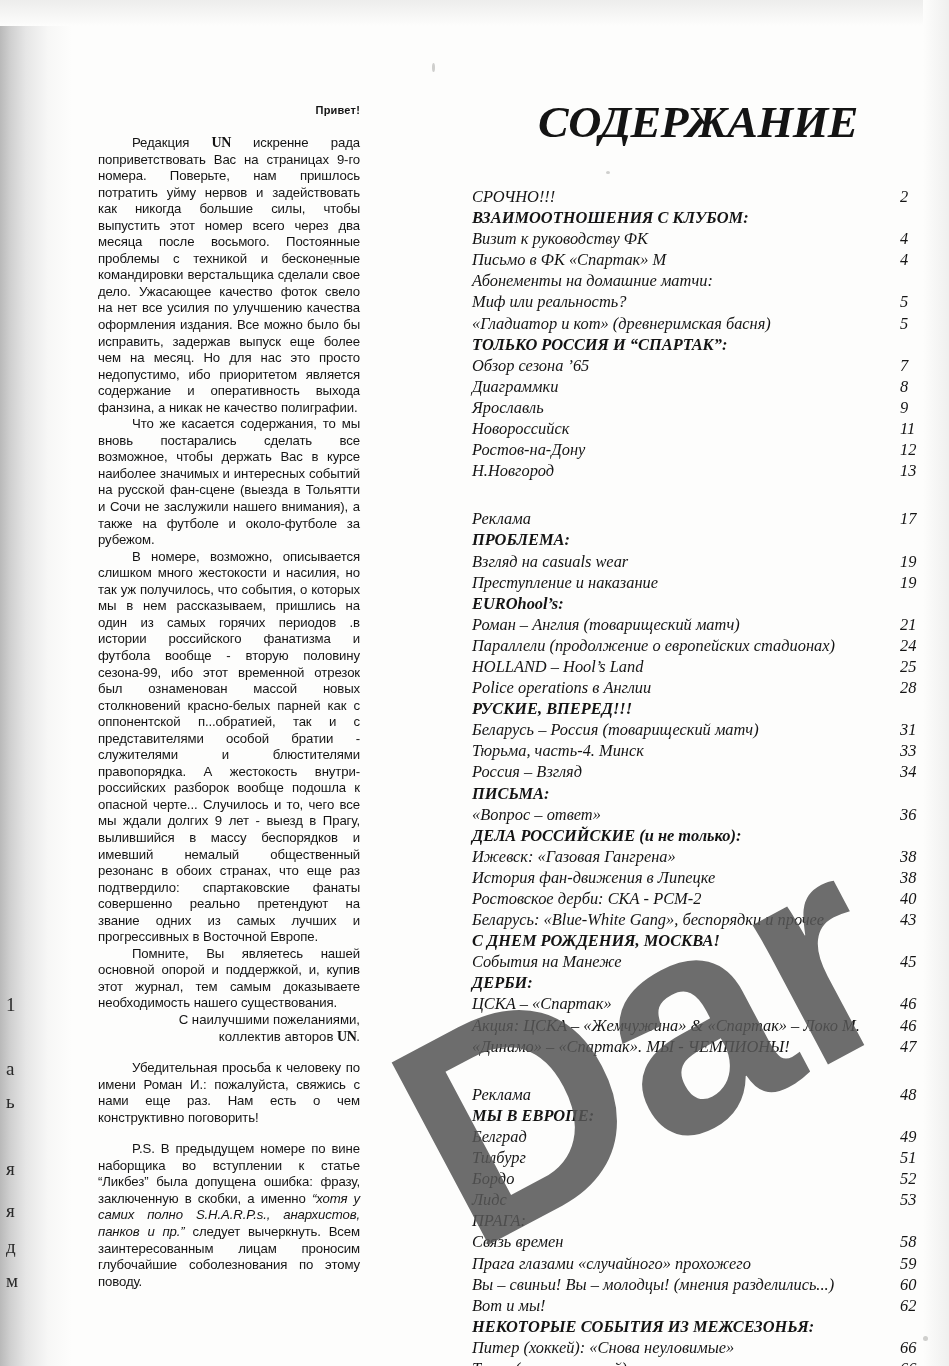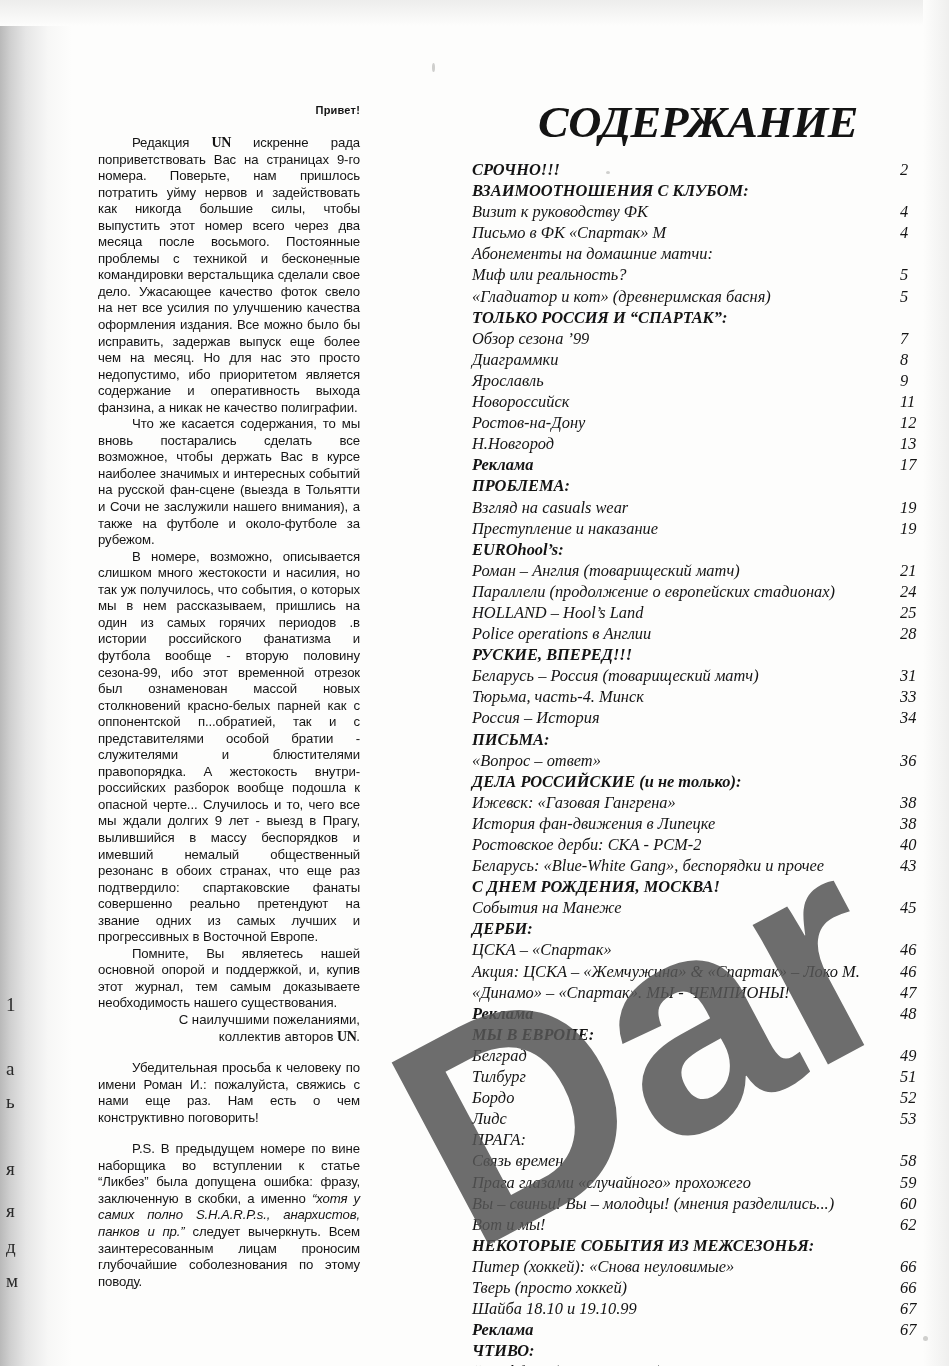--- a/index.html
+++ b/index.html
@@ -129,22 +129,23 @@
     font-family: "Liberation Serif", "DejaVu Serif", serif;
     font-style: italic;
     font-size: 16.4px;
   }
   .toc-row.section > .toc-label {
     font-weight: bold;
     font-style: italic;
     text-align: right;
   }
   .toc-row.ad > .toc-label {
-    font-weight: bold;
+    font-weight: normal;
     font-style: italic;
+    margin-top: 27px;
   }
   .toc-page {
     font-family: "Liberation Serif", "DejaVu Serif", serif;
     font-style: italic;
     font-size: 16.4px;
     padding-left: 12px;
     min-width: 24px;
     text-align: left;
   }
 
@@ -247,21 +248,21 @@
         </div>
         <div class="toc-row">
           <span class="toc-label">«Гладиатор и кот» (древнеримская басня)</span>
           <span class="toc-page">5</span>
         </div>
         <div class="toc-row section">
           <span class="toc-label">ТОЛЬКО РОССИЯ И “СПАРТАК”:</span>
           <span class="toc-page"></span>
         </div>
         <div class="toc-row">
-          <span class="toc-label">Обзор сезона ’99</span>
+          <span class="toc-label">Обзор сезона ’65</span>
           <span class="toc-page">7</span>
         </div>
         <div class="toc-row">
           <span class="toc-label">Диаграммки</span>
           <span class="toc-page">8</span>
         </div>
         <div class="toc-row">
           <span class="toc-label">Ярославль</span>
           <span class="toc-page">9</span>
         </div>
@@ -319,21 +320,21 @@
         </div>
         <div class="toc-row">
           <span class="toc-label">Беларусь – Россия (товарищеский матч)</span>
           <span class="toc-page">31</span>
         </div>
         <div class="toc-row">
           <span class="toc-label">Тюрьма, часть-4. Минск</span>
           <span class="toc-page">33</span>
         </div>
         <div class="toc-row">
-          <span class="toc-label">Россия – История</span>
+          <span class="toc-label">Россия – Взгляд</span>
           <span class="toc-page">34</span>
         </div>
         <div class="toc-row section">
           <span class="toc-label">ПИСЬМА:</span>
           <span class="toc-page"></span>
         </div>
         <div class="toc-row">
           <span class="toc-label">«Вопрос – ответ»</span>
           <span class="toc-page">36</span>
         </div>

